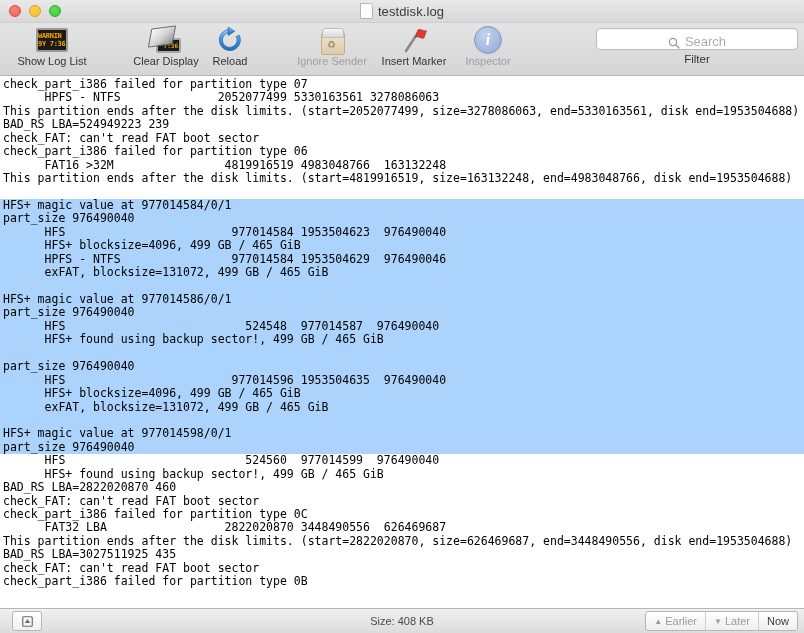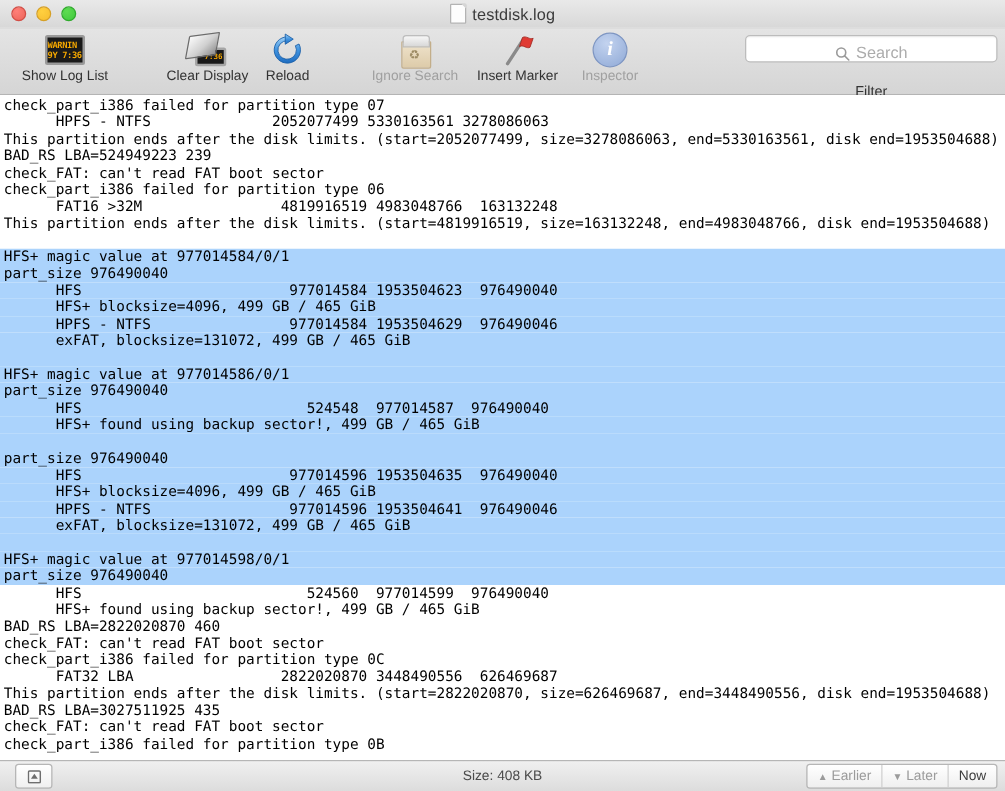--- a/index.html
+++ b/index.html
@@ -244,21 +244,21 @@
     box-sizing: border-box;
     box-shadow: inset 0 1px 1px rgba(0,0,0,0.05);
   }
   .search-ph {
     font-size: 13px;
     color: #acacac;
   }
   .filter-label {
     font-size: 11.5px;
     color: #333333;
-    margin-top: 18px;
+    margin-top: 3px;
   }
 
   
   .logarea {
     flex: 1 1 auto;
     background: #ffffff;
     overflow: hidden;
     position: relative;
     padding-top: 2px;
   }
@@ -390,21 +390,21 @@
     </div>
 
     <div class="tb-item" style="left:286px; width:92px;">
       <div class="tb-icon">
         <div class="bag-icon">
           <div class="bag-body"></div>
           <div class="bag-top"></div>
           <div class="bag-recycle">♻</div>
         </div>
       </div>
-      <div class="tb-label dim">Ignore Search</div>
+      <div class="tb-label dim">Ignore Sender</div>
     </div>
 
     <div class="tb-item" style="left:372px; width:84px;">
       <div class="tb-icon">
         <svg class="flag-icon" viewBox="0 0 28 28" xmlns="http://www.w3.org/2000/svg">
           <line x1="6" y1="25" x2="19" y2="5" stroke="#8a8a8a" stroke-width="2.6" stroke-linecap="round"></line>
           <path d="M18 4 C21 2.2 24 6.2 26.5 4.6 L24 11.8 C21.5 13.4 18.5 9.4 15.6 11.2 Z" fill="#e03a33" stroke="#a32a24" stroke-width="0.7"></path>
         </svg>
       </div>
       <div class="tb-label">Insert Marker</div>
@@ -447,21 +447,20 @@
       <div class="logline sel">      exFAT, blocksize=131072, 499 GB / 465 GiB</div>
       <div class="logline sel">&nbsp;</div>
       <div class="logline sel">HFS+ magic value at 977014586/0/1</div>
       <div class="logline sel">part_size 976490040</div>
       <div class="logline sel">      HFS                          524548  977014587  976490040</div>
       <div class="logline sel">      HFS+ found using backup sector!, 499 GB / 465 GiB</div>
       <div class="logline sel">&nbsp;</div>
       <div class="logline sel">part_size 976490040</div>
       <div class="logline sel">      HFS                        977014596 1953504635  976490040</div>
       <div class="logline sel">      HFS+ blocksize=4096, 499 GB / 465 GiB</div>
-      <div class="logline sel">      HPFS - NTFS                977014596 1953504641  976490046</div>
       <div class="logline sel">      exFAT, blocksize=131072, 499 GB / 465 GiB</div>
       <div class="logline sel">&nbsp;</div>
       <div class="logline sel">HFS+ magic value at 977014598/0/1</div>
       <div class="logline sel">part_size 976490040</div>
       <div class="logline">      HFS                          524560  977014599  976490040</div>
       <div class="logline">      HFS+ found using backup sector!, 499 GB / 465 GiB</div>
       <div class="logline">BAD_RS LBA=2822020870 460</div>
       <div class="logline">check_FAT: can't read FAT boot sector</div>
       <div class="logline">check_part_i386 failed for partition type 0C</div>
       <div class="logline">      FAT32 LBA                 2822020870 3448490556  626469687</div>

